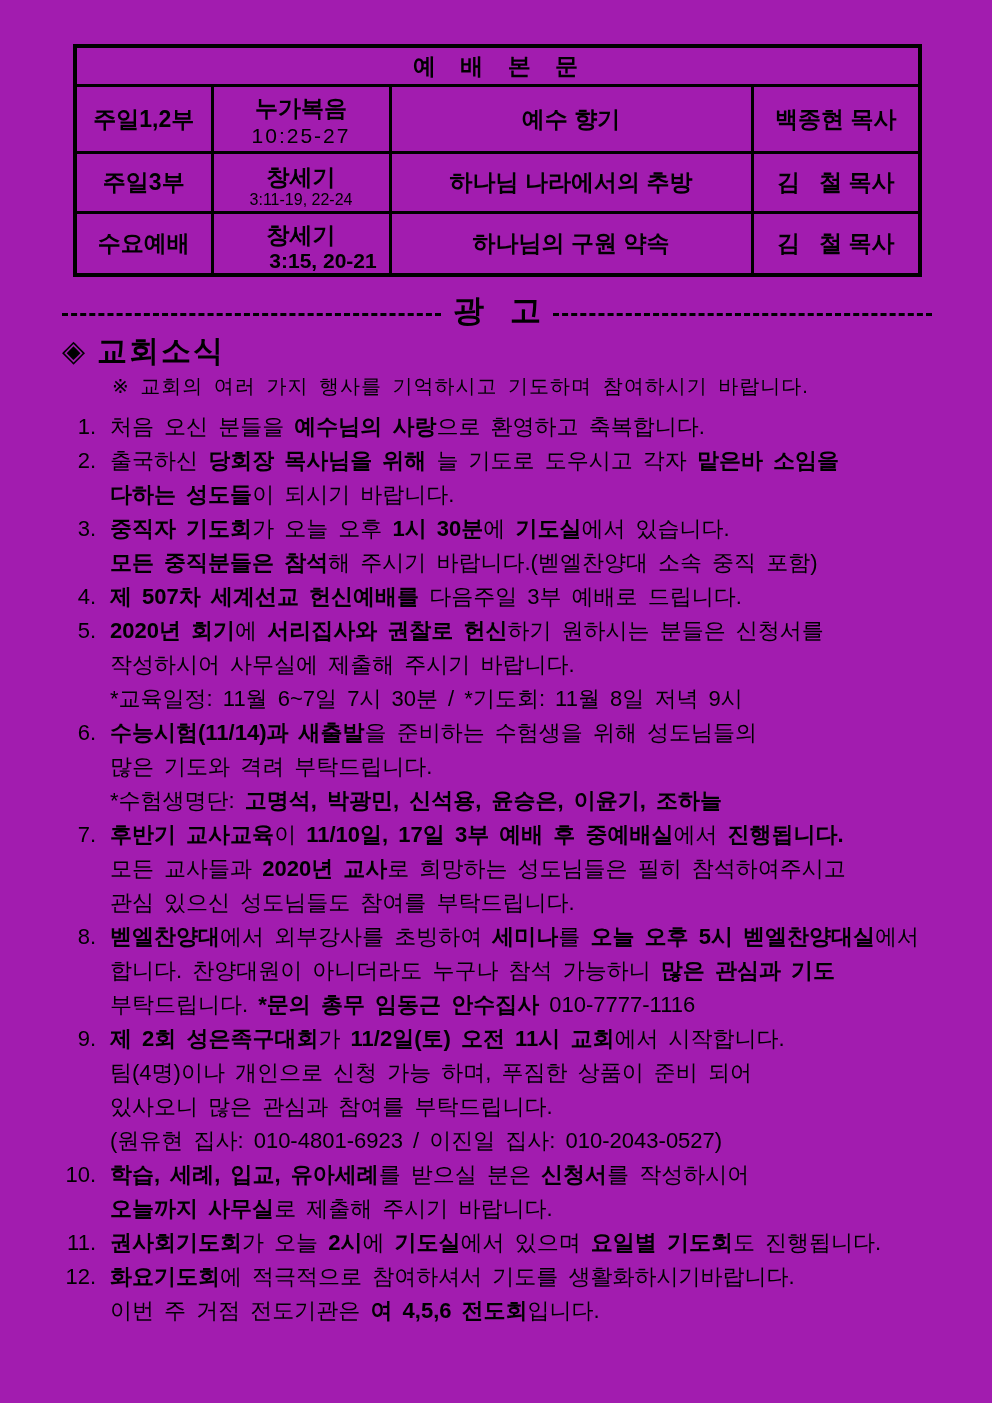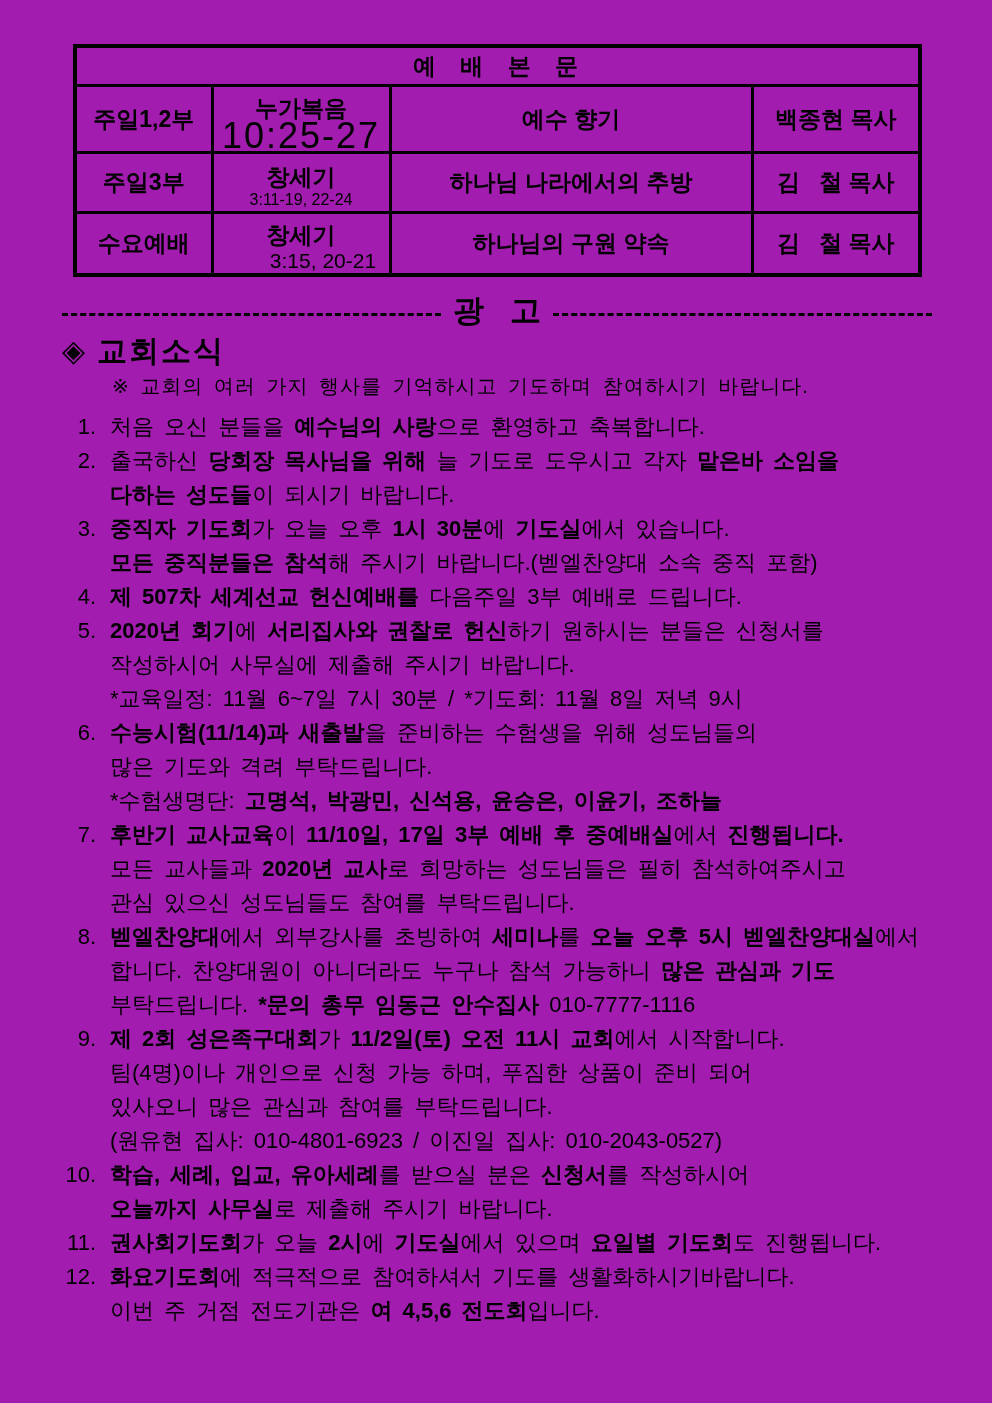--- a/index.html
+++ b/index.html
@@ -16,23 +16,23 @@
   }
   table.worship td{
     border:3px solid #000;text-align:center;vertical-align:middle;
     font-weight:bold;font-size:23px;padding:0;
   }
   td.t-title{height:36px;font-size:30px;letter-spacing:4px;word-spacing:10px;}
   tr.r1{height:66px}
   tr.r2{height:60px}
   tr.r3{height:62px}
   .book{display:block;font-size:23px;font-weight:bold;line-height:26px;margin-top:8px;}
-  .verse-lg{display:block;font-size:36px;font-weight:normal;letter-spacing:2px;line-height:30px;}
+  .verse-lg{display:block;font-size:21px;font-weight:normal;letter-spacing:2px;line-height:30px;}
   .verse-sm{display:block;font-size:16px;font-weight:normal;line-height:20px;}
-  .verse-md{display:block;font-size:21px;font-weight:normal;line-height:25px;padding-left:44px;}
+  .verse-md{display:block;font-size:21px;font-weight:bold;line-height:25px;padding-left:44px;}
   td.preacher{white-space:pre;}
   
   .divider{display:flex;align-items:center;margin:16px 60px 0 62px;height:36px;}
   .dash{flex:1;border-top:3px dashed #000;margin-top:6px;}
   .div-title{font-size:31px;font-weight:bold;white-space:pre;margin:0 12px;line-height:36px;}
   
   .news-head{display:flex;align-items:center;margin:2px 0 0 62px;height:40px;}
   .diamond{font-size:30px;line-height:40px;margin-right:12px;}
   .news-title{font-size:30px;font-weight:bold;letter-spacing:2px;}
   .note{margin:2px 0 0 112px;font-size:20px;letter-spacing:1px;word-spacing:4px;height:26px;white-space:nowrap;}

